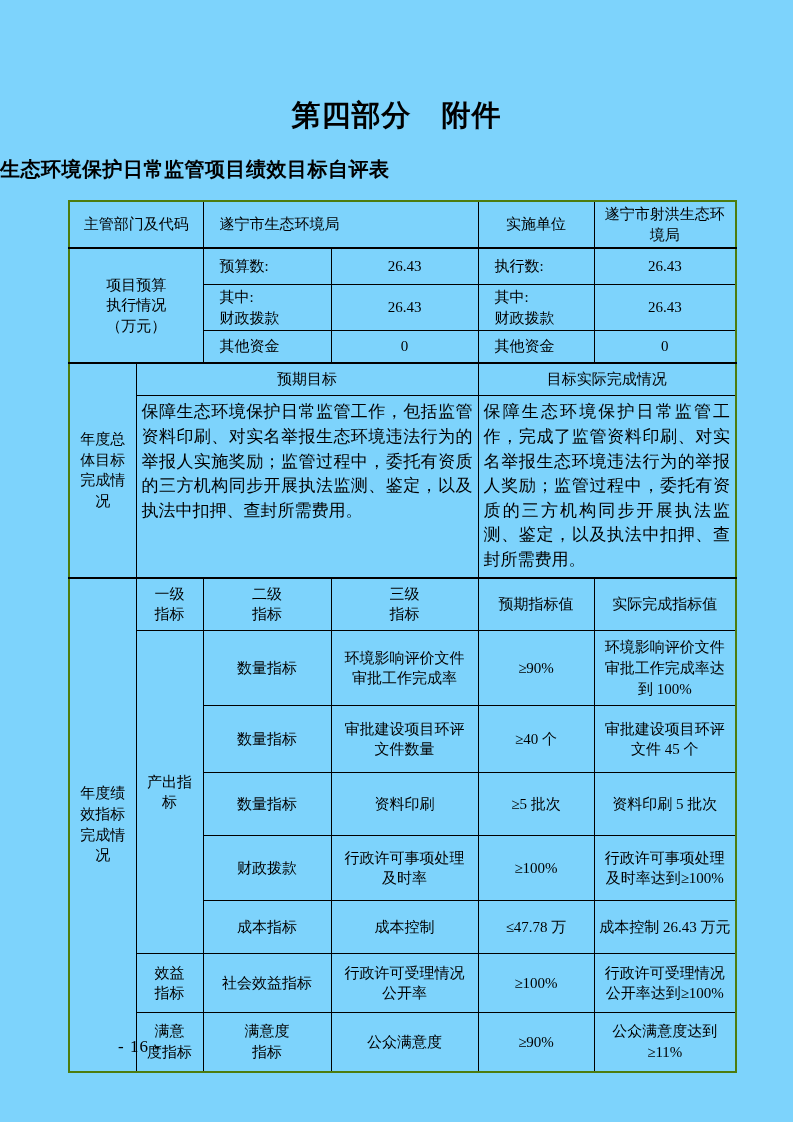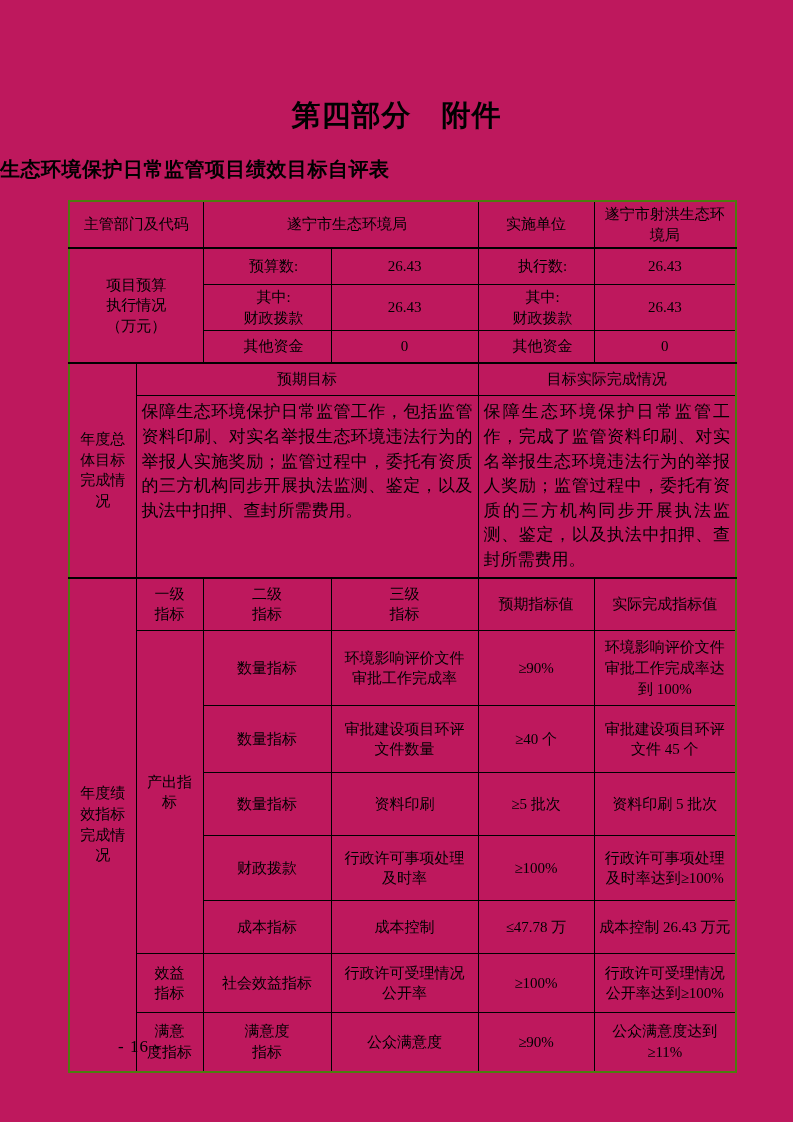--- a/index.html
+++ b/index.html
@@ -1,20 +1,20 @@
 <!DOCTYPE html>
 <html><head>
 <meta charset="utf-8">
 <style>
   html, body { margin: 0; padding: 0; background: #ffffff; }
   .page {
     position: relative;
     width: 793px;
     height: 1122px;
-    background: #be185d;
+    background: #7dd3fc;
     color: #000000;
     font-family: "Liberation Serif", "DejaVu Serif", serif;
     overflow: hidden;
   }
   .doc-title {
     position: absolute;
     top: 96px;
     left: 0;
     width: 100%;
     text-align: center;
@@ -47,21 +47,21 @@
     text-align: center;
     vertical-align: middle;
     font-size: 15px;
     line-height: 1.38;
     padding: 2px 3px;
     white-space: pre-line;
     word-break: break-all;
     overflow: hidden;
   }
   table.eval tr.sec-top td { border-top-width: 2px; }
-  table.eval td.lft { text-align: center; padding-left: 16px; }
+  table.eval td.lft { text-align: left; padding-left: 16px; }
   table.eval td.goal {
     text-align: justify;
     vertical-align: top;
     font-size: 17px;
     line-height: 1.45;
     padding: 4px 5px;
   }
   .page-number {
     position: absolute;
     left: 118px;

